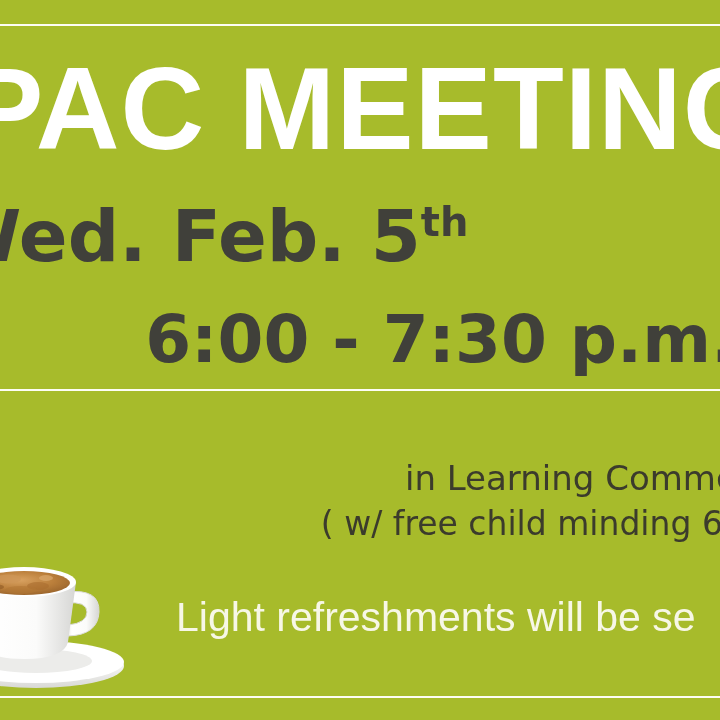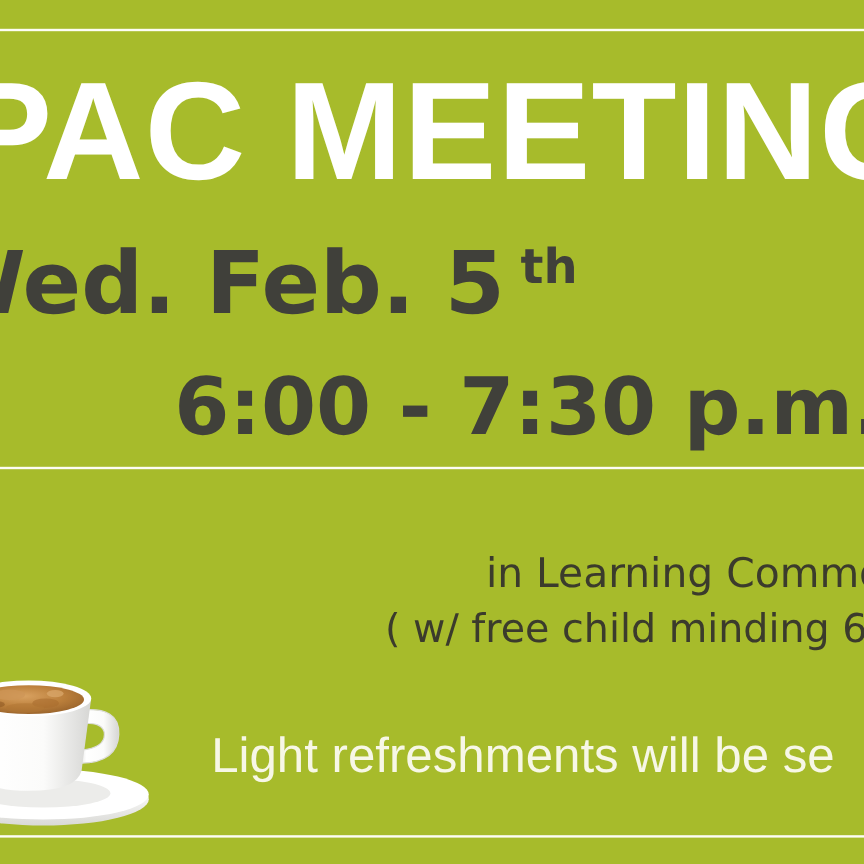--- a/index.html
+++ b/index.html
@@ -75,21 +75,20 @@
     font-weight: 600;
     font-size: 72px;
     line-height: 100px;
     color: #40403a;
   }
   #date-text .ord {
     font-size: 40px;
     vertical-align: super;
     line-height: 0;
     font-weight: 600;
-    margin-left: 13px;
   }
 
   
   #time-line {
     position: absolute;
     top: 296px;
     left: 0;
     width: 720px;
     height: 92px;
     overflow: hidden;
@@ -137,21 +136,21 @@
   #refreshments-line {
     position: absolute;
     top: 586px;
     left: 0;
     width: 720px;
     height: 66px;
     overflow: hidden;
   }
   #refreshments-text {
     position: absolute;
-    top: 12px;
+    top: 0;
     left: 176px;
     white-space: nowrap;
     font-family: "Liberation Sans", sans-serif;
     font-weight: 400;
     font-size: 41px;
     line-height: 62px;
     color: #f7f7e6;
   }
 
   

